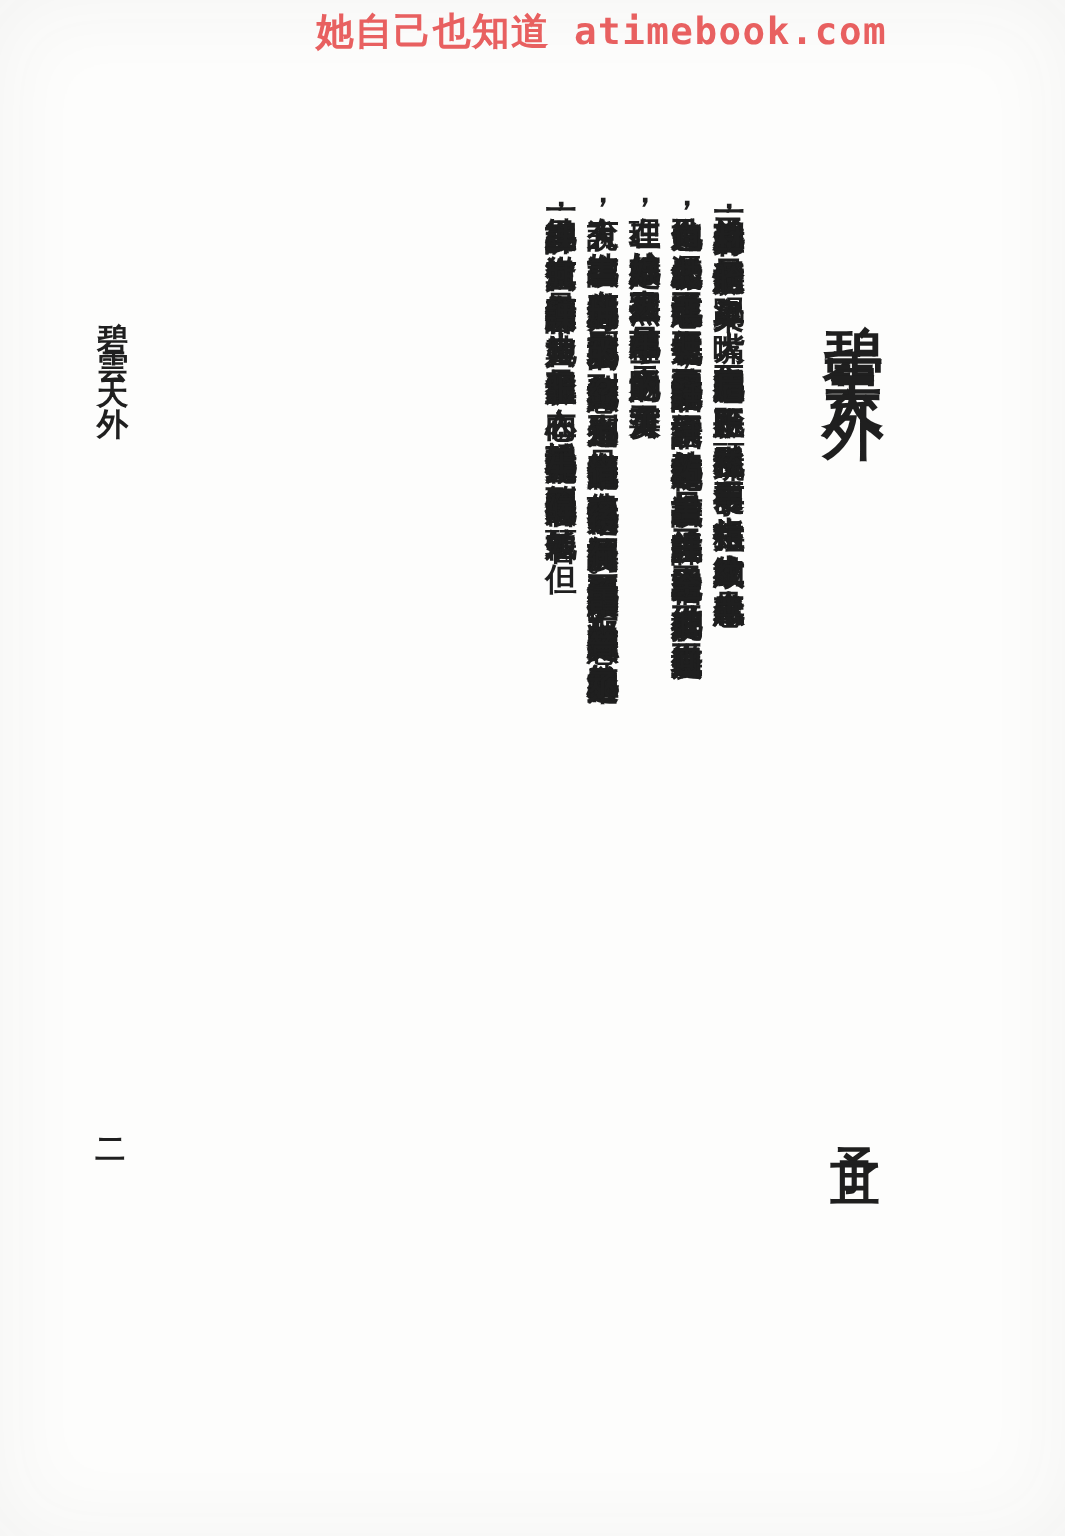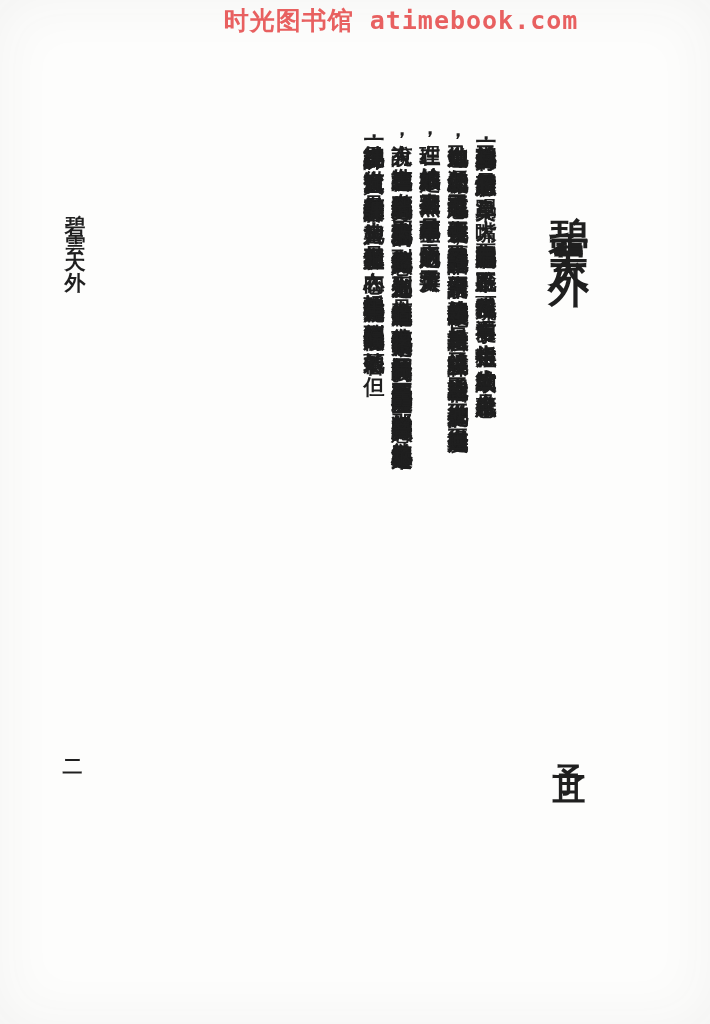--- a/index.html
+++ b/index.html
@@ -81,21 +81,21 @@
     left: 60px;
     font-size: 20px;
     font-weight: bold;
   }
 </style>
 </head>
 <body>
 
 <div class="page">
 
-  <div class="watermark">时光图书馆 atimebook.com</div>
+  <div class="watermark">她自己也知道 atimebook.com</div>
 
   <div class="vtext book-title">碧雲天外</div>
 
   <div class="vtext book-author">予且</div>
 
   <div class="vtext body-text">
     <p>她生就了一副粗短的身材，一個最惹人憎惡的臉，蹋鼻梁，大嘴。兩隻無神采的眼配上兩道粗眉。臉上既不平正，頭髮也很稀疏。還有兩隻手，十指生得很粗短，皮上的皺紋，令人一見就生出厭惡。</p>
     <p>她自己也知道，任憑怎樣的化裝，也遮不了這種醜惡，便索興不去化裝。她自己更知道男女同學不大喜歡和她說話，便索興不說話。她終年的穿着那件藍布旗袍。一早起身就讀書。鐘鳴了就去上課。上完了課就回宿舍，她從不在一處躭擱，從不在廣場上走幾回。</p>
     <p>在理，她的成績一定很好。事實上却又不然，她只是一個中下等學生。天之所賜予她的，委實太薄了。</p>
     <p>有人說，她在這裏讀書，一定有一點使她得着安慰的地方。否則她在此地是登不下去的。到底有什麼地方使她留戀？別人都不知道，只有一位音樂教師龐先生知道。在他第一次發現這位女歌唱家之後，便深深的誇獎了幾句，他看出那醜惡的臉上泛出微薄的一層紅霞。那一對無神的眼內露出一絲兒笑意，他知道她的內心已經奮興起來了。</p>

